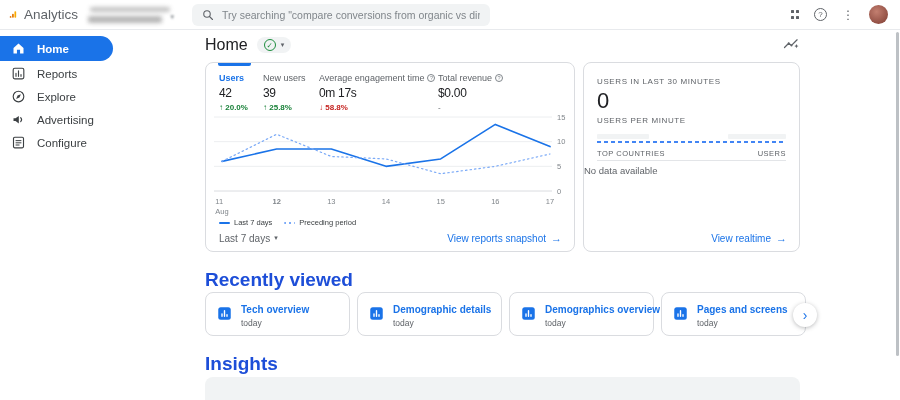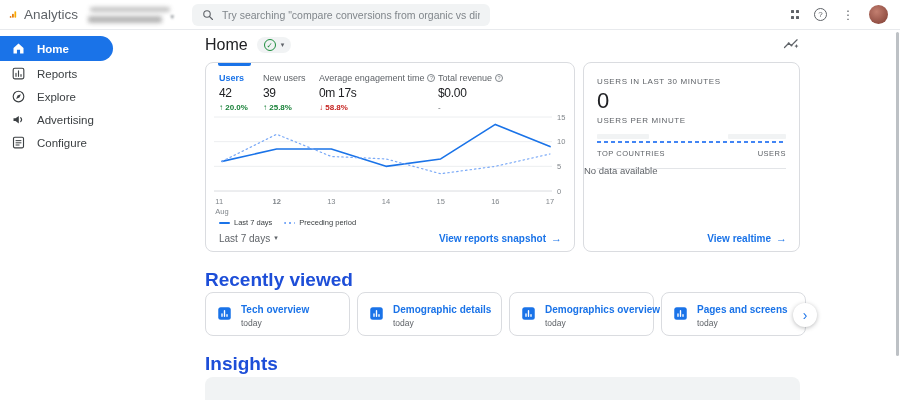--- a/index.html
+++ b/index.html
@@ -70,37 +70,37 @@
   .xlab{position:absolute;transform:translateX(-50%);font-size:7.5px;color:#80868b;
     text-align:left;line-height:1.35;top:0}
   .legend{position:absolute;left:13px;top:155px;display:flex;align-items:center;gap:12px;
     font-size:7.5px;color:#3c4043}
   .leg-item{display:flex;align-items:center;gap:4px}
   .samp{width:11px;height:2px;background:#1a73e8;border-radius:1px}
   .samp.dotted{background:repeating-linear-gradient(90deg,#7baaf7 0 2.5px,transparent 2.5px 5px)}
   .card-footer{position:absolute;left:13px;right:12px;bottom:7px;display:flex;
     justify-content:space-between;align-items:center}
   .range{font-size:10px;color:#5f6368;cursor:pointer;display:flex;align-items:center;gap:4px}
-  .blue-link{font-size:10px;color:#1a73e8;font-weight:bold;cursor:pointer;
+  .blue-link{font-size:10px;color:#1a73e8;font-weight:normal;cursor:pointer;
     display:flex;align-items:flex-end;gap:5px}
   .blue-link .arr-r{font-size:11px}
 
   
   .realtime-card{left:398px;top:32px;width:217px;height:190px}
   .rt-title{position:absolute;left:13px;top:14px;font-size:8px;color:#5f6368;letter-spacing:.6px}
   .rt-value{position:absolute;left:13px;top:25px;font-size:22px;color:#202124}
   .rt-sub{position:absolute;left:13px;top:53px;font-size:8px;color:#5f6368;letter-spacing:.6px}
   .rt-mini{position:absolute;left:13px;right:13px;top:66px;height:14px}
   .ghost{position:absolute;bottom:4px;height:5px;background:#f1f3f4;border-radius:1px}
   .ghost.g1{left:0;width:52px}.ghost.g2{right:0;width:58px}
   .rt-dash{position:absolute;left:0;right:0;bottom:0;height:2px;
     background:repeating-linear-gradient(90deg,#4285f4 0 4px,transparent 4px 7px)}
   .rt-row{position:absolute;left:13px;right:13px;top:86px;display:flex;
     justify-content:space-between;font-size:7.5px;color:#5f6368;letter-spacing:.5px;
-    border-bottom:1px solid #e3e5e8;padding-bottom:10px}
+    border-bottom:1px solid #e3e5e8;padding-bottom:2px}
   .rt-empty{position:absolute;left:0;right:0;top:102px;
     font-size:9.5px;color:#5f6368}
   .rt-link{position:absolute;right:12px;bottom:7px}
 
   
   .section-title{position:absolute;left:20px;font-size:19px;color:#1d4ed8}
   .rv-title{top:239px}
   .rv-cards{position:absolute;left:20px;top:262px;display:flex;gap:7px}
   .rv-card{width:145px;height:44px;border:1px solid #dadce0;border-radius:8px;
     background:#fff;position:relative;cursor:pointer}

